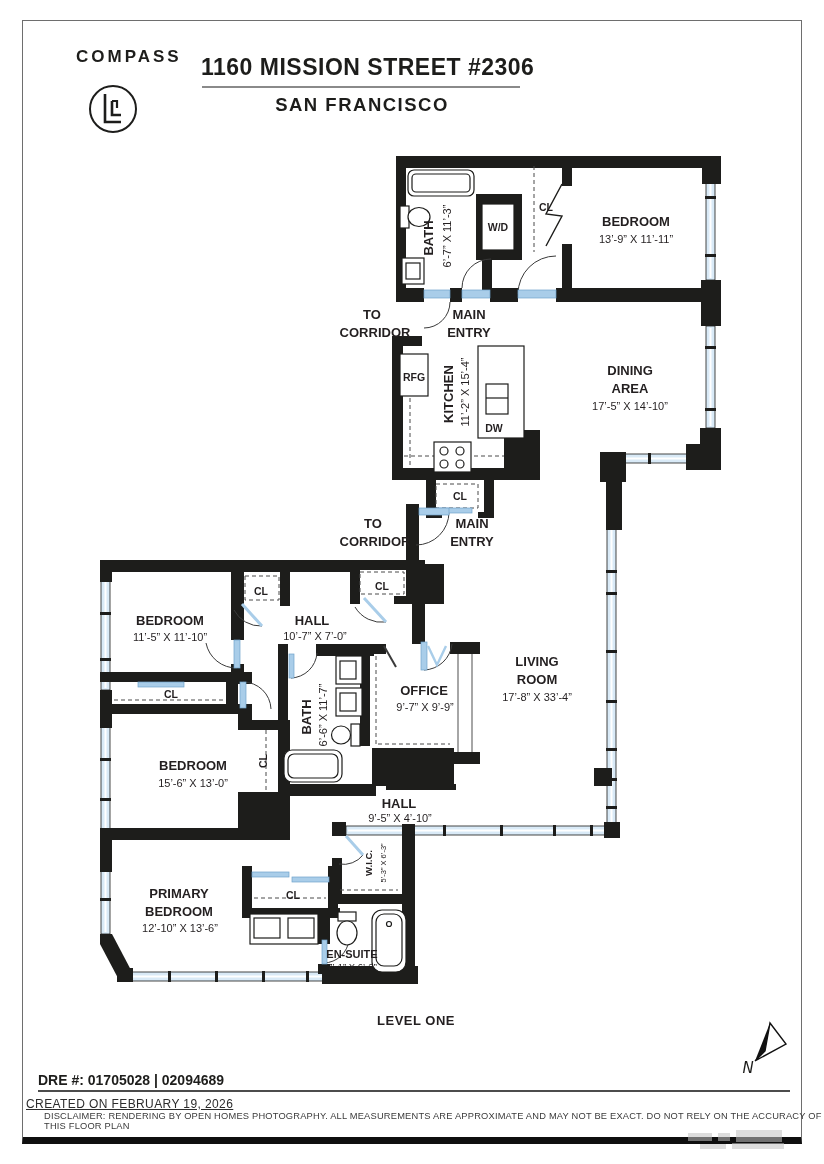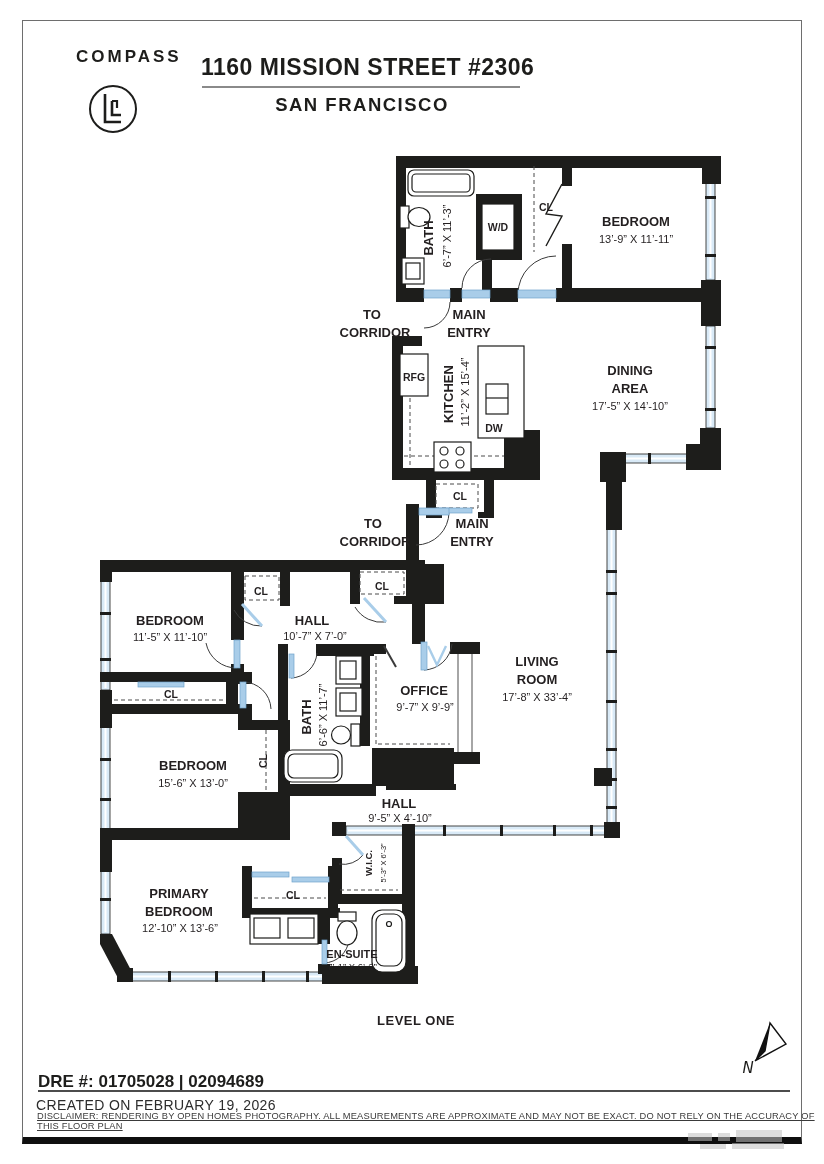--- a/index.html
+++ b/index.html
@@ -12,24 +12,24 @@
         letter-spacing:3px;color:#1d1d1b;}
   .logo-mark{position:absolute;left:88px;top:82px;}
   .title-block{position:absolute;left:201px;top:0;width:322px;text-align:center;}
   .title{position:absolute;left:0;top:54px;width:100%;font-size:23px;font-weight:800;
         letter-spacing:0.5px;white-space:nowrap;}
   .title-rule{position:absolute;left:1px;top:86px;width:318px;height:1.5px;background:#8a8a8a;}
   .subtitle{position:absolute;left:0;top:94px;width:100%;font-size:18.5px;font-weight:700;
         letter-spacing:1.5px;}
   
   .presented{position:absolute;left:38px;top:1052px;font-size:15.5px;font-weight:800;letter-spacing:0.3px;}
-  .dre{position:absolute;left:38px;top:1072px;font-size:17px;font-weight:800;}
+  .dre{position:absolute;left:38px;top:1072px;font-size:14px;font-weight:800;}
   .footer-rule{position:absolute;left:38px;top:1090px;width:752px;height:1.5px;background:#4c4c4c;}
-  .created{position:absolute;left:36px;top:1097px;font-size:14px;letter-spacing:0.4px;color:#2c2c2c;}
-  .disc1{position:absolute;left:37px;top:1111px;font-size:9.3px;letter-spacing:0.2px;color:#3a3a3a;text-decoration:underline;}
+  .created{position:absolute;left:26px;top:1097px;font-size:12px;letter-spacing:0.4px;color:#2c2c2c;text-decoration:underline;}
+  .disc1{position:absolute;left:44px;top:1111px;font-size:9.3px;letter-spacing:0.2px;color:#3a3a3a;}
   .disc2{position:absolute;left:38px;top:1125px;font-size:9.3px;letter-spacing:0.2px;color:#3a3a3a;}
   
   .plan-svg{position:absolute;left:0;top:0;}
   .room-name{font:700 13px "Liberation Sans",sans-serif;fill:#231f20;text-anchor:middle;}
   .room-dims{font:400 11px "Liberation Sans",sans-serif;fill:#231f20;text-anchor:middle;}
   .small-label{font:700 10.5px "Liberation Sans",sans-serif;fill:#231f20;text-anchor:middle;}
   .entry-label{font:700 13px "Liberation Sans",sans-serif;fill:#231f20;text-anchor:middle;}
   .tiny-name{font:700 9.5px "Liberation Sans",sans-serif;fill:#231f20;text-anchor:middle;}
   .tiny-dims{font:400 7.5px "Liberation Sans",sans-serif;fill:#231f20;text-anchor:middle;}
   .level-label{font:700 13px "Liberation Sans",sans-serif;fill:#231f20;text-anchor:middle;letter-spacing:0.5px;}

